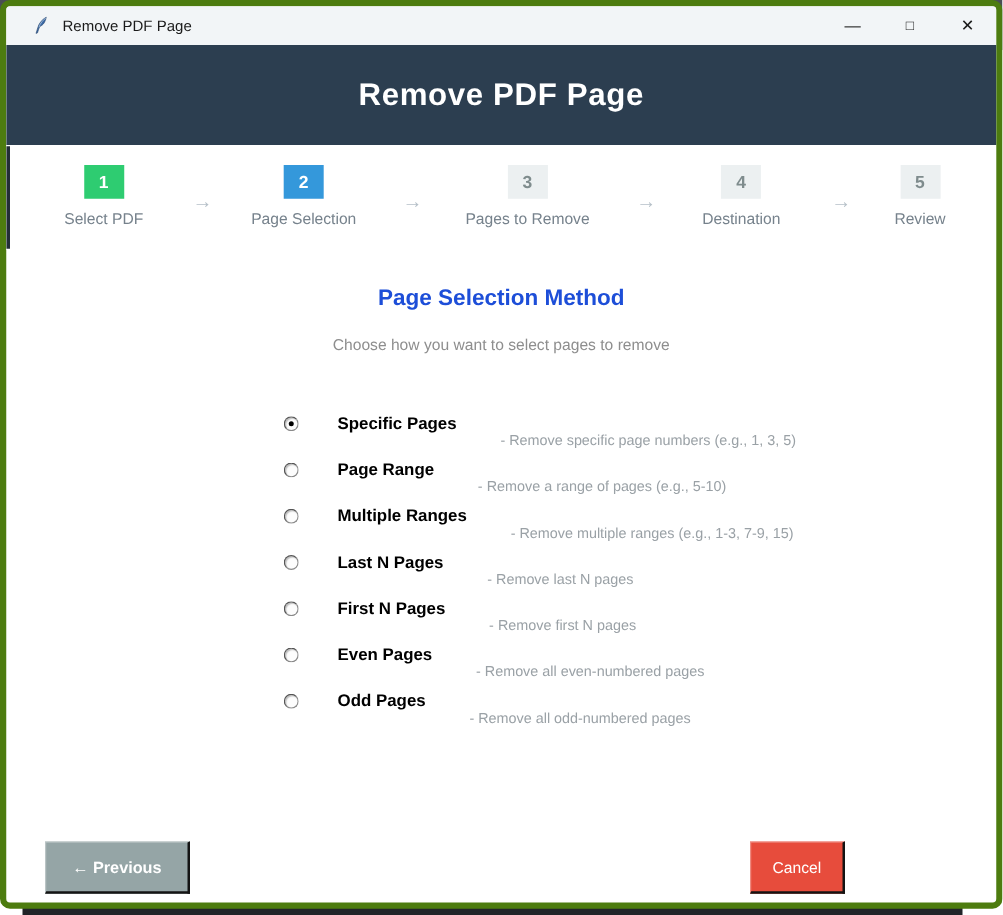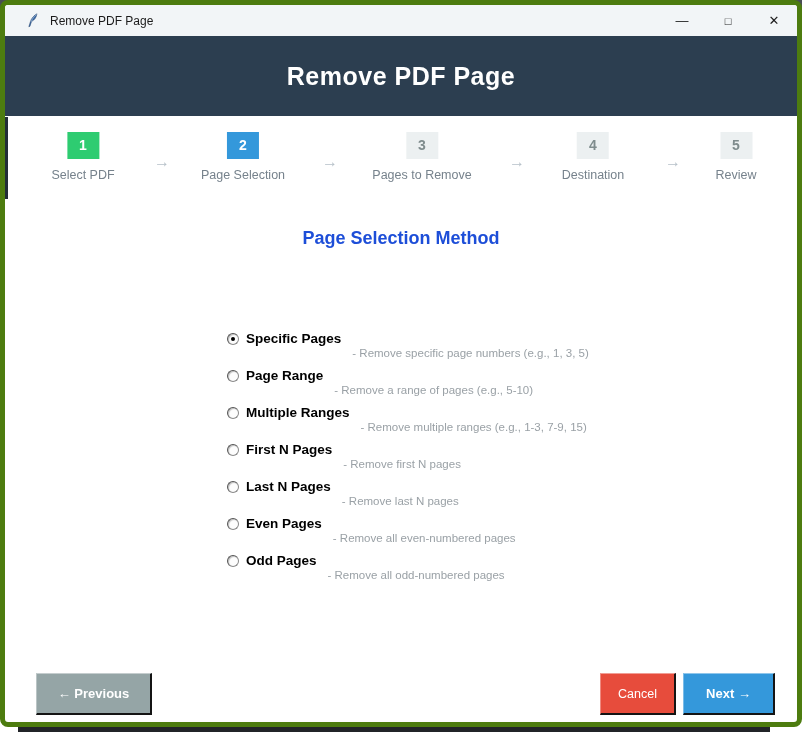--- a/index.html
+++ b/index.html
@@ -40,21 +40,21 @@
   .step-arrow { position:absolute; top:37px; transform:translateX(-50%);
                 color:#b7c1c9; font-size:16px; }
   .a1{left:157px}.a2{left:325px}.a3{left:512px}.a4{left:668px}
 
   
   .content-heading { position:absolute; left:0; top:223px; width:100%; text-align:center;
                      font-size:18px; font-weight:bold; color:#1d4ed8; }
   .content-subheading { position:absolute; left:0; top:264px; width:100%; text-align:center;
                         font-size:12.5px; color:#8e8e8e; }
   .options { position:absolute; left:222px; top:315px; }
-  .opt-row { height:37px; display:flex; align-items:center; cursor:default; }
+  .opt-row { height:37px; display:flex; align-items:center; cursor:default;gap:24px; }
   .radio { width:12px; height:12px; border-radius:50%; background:#fdfdfd;
            border:1px solid #8a8a8a; border-top-color:#555; border-left-color:#555;
            box-shadow:inset 1px 1px 1px rgba(0,0,0,0.25); position:relative; flex:none; }
   .radio.sel::after { content:""; position:absolute; left:3px; top:3px; width:4px; height:4px;
                       border-radius:50%; background:#000; }
   .opt-label { margin-left:7px; font-size:13.5px; font-weight:bold; color:#000; white-space:nowrap; }
   .opt-desc { margin-left:11px; font-size:11.5px; color:#9aa1a6; white-space:nowrap;margin-top:28px; }
 
   
   .btn { position:absolute; top:668px; height:42px; display:flex; align-items:center;
@@ -98,56 +98,56 @@
         <div class="step-arrow a2">→</div>
         <div class="step step-pending s3"><div class="step-num">3</div><div class="step-label">Pages to Remove</div></div>
         <div class="step-arrow a3">→</div>
         <div class="step step-pending s4"><div class="step-num">4</div><div class="step-label">Destination</div></div>
         <div class="step-arrow a4">→</div>
         <div class="step step-pending s5"><div class="step-num">5</div><div class="step-label">Review</div></div>
       </div>
     <div class="left-strip"></div>
 
     <div class="content-heading">Page Selection Method</div>
+    <div class="content-subheading">Choose how you want to select pages to remove</div>
     <div class="options">
         <div class="opt-row">
           <span class="radio sel"></span>
           <span class="opt-label">Specific Pages</span>
           <span class="opt-desc">- Remove specific page numbers (e.g., 1, 3, 5)</span>
         </div>
         <div class="opt-row">
           <span class="radio"></span>
           <span class="opt-label">Page Range</span>
           <span class="opt-desc">- Remove a range of pages (e.g., 5-10)</span>
         </div>
         <div class="opt-row">
           <span class="radio"></span>
           <span class="opt-label">Multiple Ranges</span>
           <span class="opt-desc">- Remove multiple ranges (e.g., 1-3, 7-9, 15)</span>
         </div>
         <div class="opt-row">
           <span class="radio"></span>
-          <span class="opt-label">First N Pages</span>
-          <span class="opt-desc">- Remove first N pages</span>
+          <span class="opt-label">Last N Pages</span>
+          <span class="opt-desc">- Remove last N pages</span>
         </div>
         <div class="opt-row">
           <span class="radio"></span>
-          <span class="opt-label">Last N Pages</span>
-          <span class="opt-desc">- Remove last N pages</span>
+          <span class="opt-label">First N Pages</span>
+          <span class="opt-desc">- Remove first N pages</span>
         </div>
         <div class="opt-row">
           <span class="radio"></span>
           <span class="opt-label">Even Pages</span>
           <span class="opt-desc">- Remove all even-numbered pages</span>
         </div>
         <div class="opt-row">
           <span class="radio"></span>
           <span class="opt-label">Odd Pages</span>
           <span class="opt-desc">- Remove all odd-numbered pages</span>
         </div>
       </div>
 
     <div class="btn btn-previous" style="background: rgb(149, 165, 166);">← Previous</div>
     <div class="btn btn-cancel" style="background: rgb(231, 76, 60);">Cancel</div>
-    <div class="btn btn-next" style="background: rgb(52, 152, 219);">Next →</div>
 
   </div>
 </div>
 
 </body></html>

